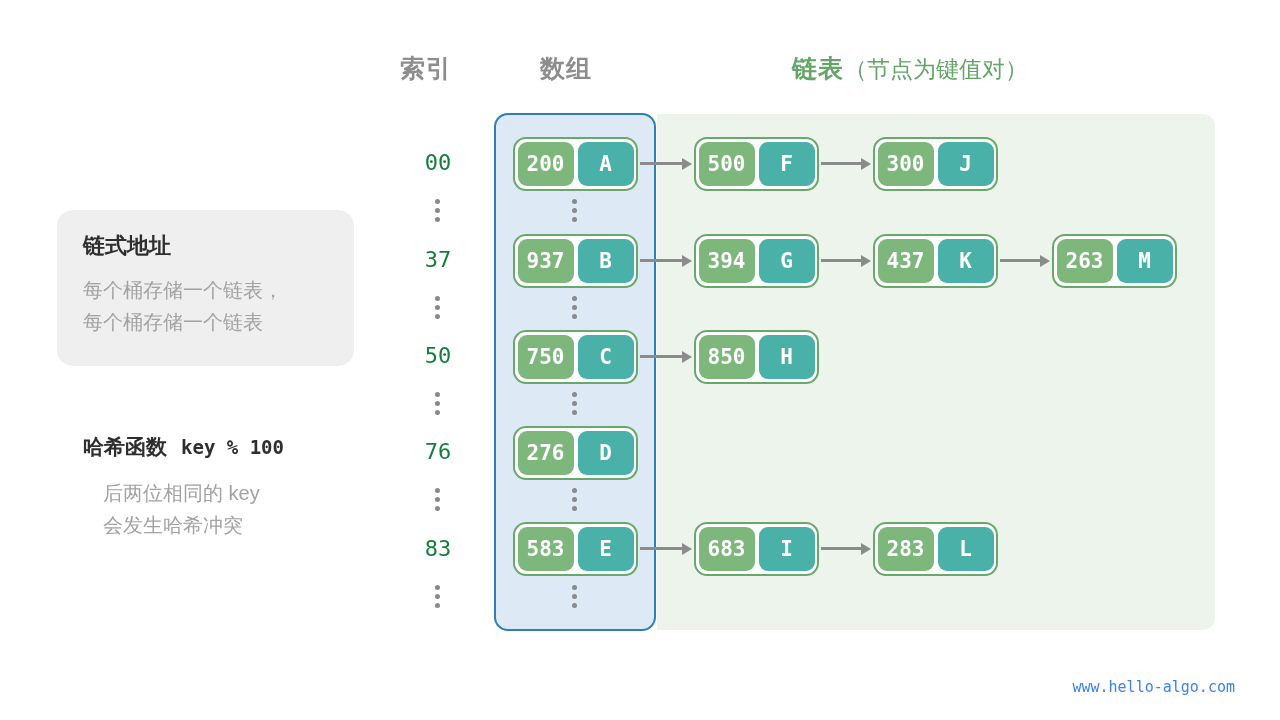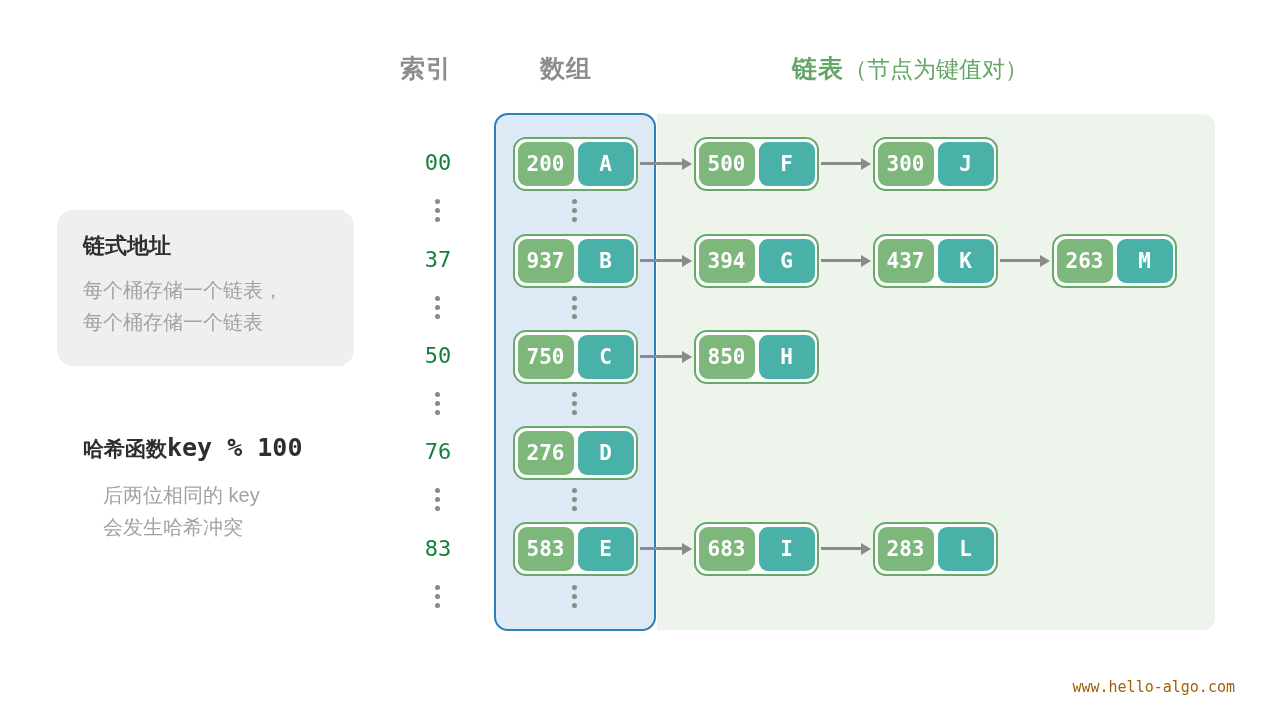--- a/index.html
+++ b/index.html
@@ -16,21 +16,21 @@
 
   
   .callout { position:absolute; left:57px; top:210px; width:297px; height:156px;
              background:#efefef; border-radius:16px; padding:21px 26px; }
   .callout .title { font-size:22px; font-weight:bold; color:#2e2e2e; margin-bottom:13px; }
   .callout .line { font-size:20px; color:#a2a2a2; line-height:32px; }
 
   
   .hashnote { position:absolute; left:83px; top:433px; }
   .hashnote .hline { font-size:21px; font-weight:bold; color:#2e2e2e; margin-bottom:16px; white-space:nowrap; }
-  .hashnote .formula { font-family:"DejaVu Sans Mono", monospace; font-size:25px; }
+  .hashnote .formula { font-family:"DejaVu Sans Mono", monospace; font-size:19px; margin-left:14px; }
   .hashnote .line { font-size:20px; color:#a2a2a2; line-height:32px; white-space:nowrap;margin-left:20px; }
 
   
   .array-panel { position:absolute; left:494px; top:113px; width:162px; height:518px;
                  background:#ddeaf6; border:2.5px solid #2e7eb7; border-radius:14px; z-index:1; }
   .list-panel  { position:absolute; left:657px; top:114px; width:558px; height:516px;
                  background:#edf4ec; border-radius:0 12px 12px 0; z-index:0; }
 
   
   .idx { position:absolute; width:56px; left:410px; text-align:center; z-index:2;
@@ -58,21 +58,21 @@
   
   .arrow { position:absolute; height:3px; background:#8b8b8b; z-index:4; }
   .arrow::after { content:""; position:absolute; right:-10px; top:-4.5px;
                   border-left:10px solid #8b8b8b;
                   border-top:6px solid transparent; border-bottom:6px solid transparent; }
   .arrow.ar0{top:162px}.arrow.ar1{top:259px}.arrow.ar2{top:355px}.arrow.ar4{top:547px}
   .arrow.g0{left:640px;width:42px}.arrow.g1{left:821px;width:40px}.arrow.g2{left:1000px;width:40px}
 
   
   .watermark { position:absolute; right:45px; top:678px; font-family:"DejaVu Sans Mono", monospace;
-               font-size:15px; color:#a16207;text-align:right; }
+               font-size:15px; color:#3b82f6;text-align:right; }
 </style>
 </head>
 <body>
 
 <div class="stage">
 
   <div class="hdr hdr-index">索引</div>
   <div class="hdr hdr-array">数组</div>
   <div class="hdr hdr-list"><span>链表</span><span class="note">（节点为键值对）</span></div>
 

